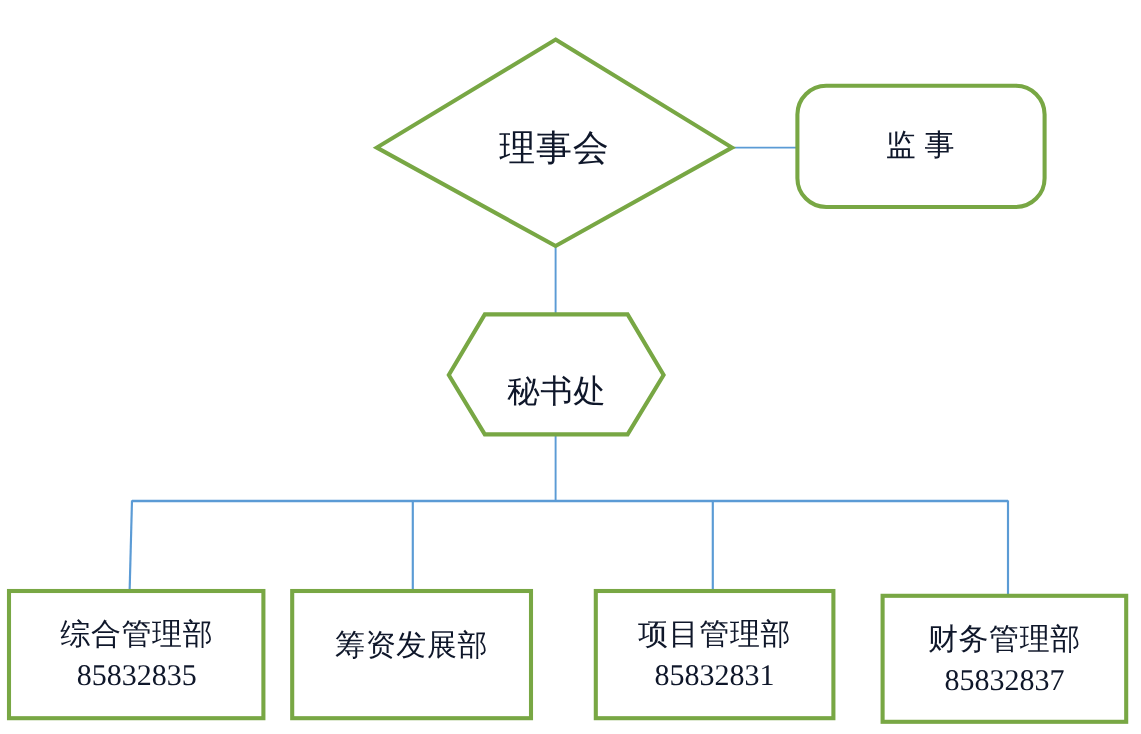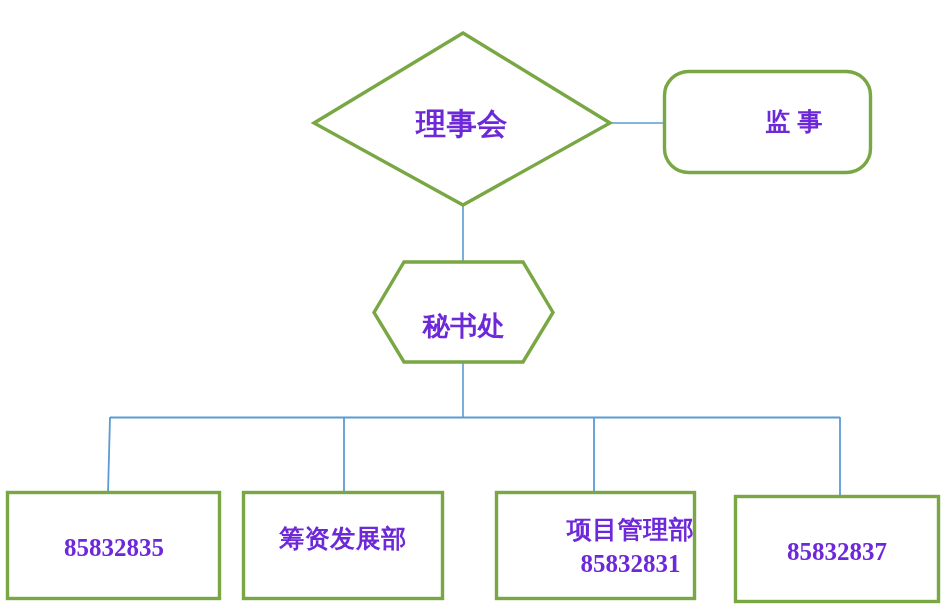--- a/index.html
+++ b/index.html
@@ -24,43 +24,42 @@
     width: 951px;
     height: 612px;
   }
   .node-label {
     position: absolute;
     display: flex;
     flex-direction: column;
     align-items: center;
     justify-content: center;
     text-align: center;
-    color: #6d28d9;
+    color: #0f172a;
     pointer-events: none;
     line-height: 1.28;
-    font-weight: bold;
   }
   .cn-text {
     font-family: "Liberation Serif", "DejaVu Serif", serif;
     letter-spacing: 0.02em;
     white-space: nowrap;
   }
   .phone-text {
     font-family: "Liberation Serif", "DejaVu Serif", serif;
     white-space: nowrap;
   }
 
   
   #label-board     { left: 314px; top: 100px; width: 296px; height: 48px; font-size: 30px; }
-  #label-supervisor{ left: 663px; top: 98px;  width: 208px; height: 48px; font-size: 25px; margin-left: 27px; }
+  #label-supervisor{ left: 663px; top: 98px;  width: 208px; height: 48px; font-size: 25px; }
   #label-secretariat{left: 374px; top: 303px; width: 180px; height: 46px; font-size: 27px; }
 
   #label-dept-0 { left: 8px;   top: 505px; width: 212px; height: 84px; }
   #label-dept-1 { left: 243px; top: 497px; width: 200px; height: 84px; }
-  #label-dept-2 { left: 496px; top: 505px; width: 199px; height: 84px; margin-left: 35px; }
+  #label-dept-2 { left: 496px; top: 505px; width: 199px; height: 84px; }
   #label-dept-3 { left: 735px; top: 509px; width: 204px; height: 84px; }
 
   .dept .cn-text    { font-size: 25px; }
   .dept .phone-text { font-size: 25px; margin-top: 2px; text-align: right; }
 </style>
 </head>
 <body>
 
 <div id="chart-root">
 
@@ -103,29 +102,31 @@
 
   <div class="node-label" id="label-supervisor">
     <span class="cn-text">监 事</span>
   </div>
 
   <div class="node-label" id="label-secretariat">
     <span class="cn-text">秘书处</span>
   </div>
 
   <div class="node-label dept" id="label-dept-0">
+    <span class="cn-text">综合管理部</span>
     <span class="phone-text">85832835</span>
   </div>
 
   <div class="node-label dept" id="label-dept-1">
     <span class="cn-text">筹资发展部</span>
   </div>
 
   <div class="node-label dept" id="label-dept-2">
     <span class="cn-text">项目管理部</span>
     <span class="phone-text">85832831</span>
   </div>
 
   <div class="node-label dept" id="label-dept-3">
+    <span class="cn-text">财务管理部</span>
     <span class="phone-text">85832837</span>
   </div>
 
 </div>
 
 </body></html>

